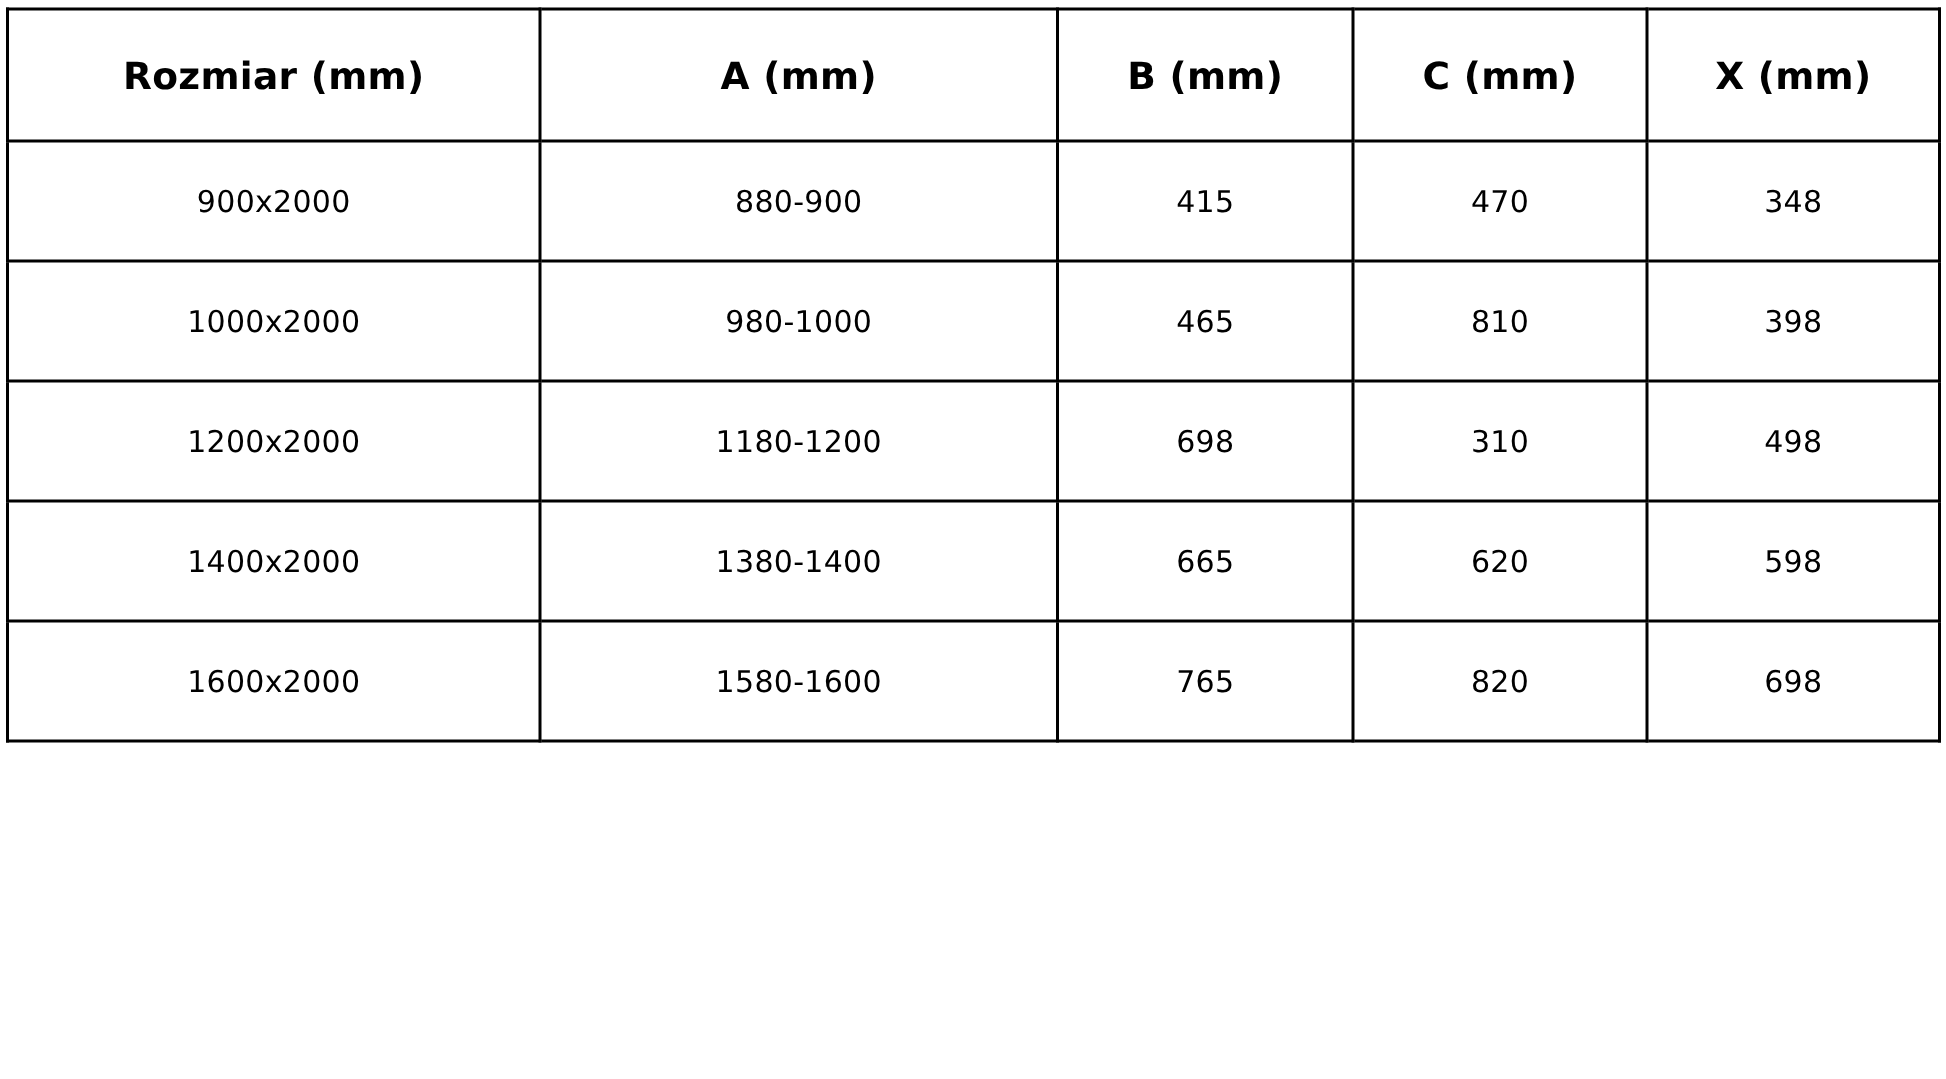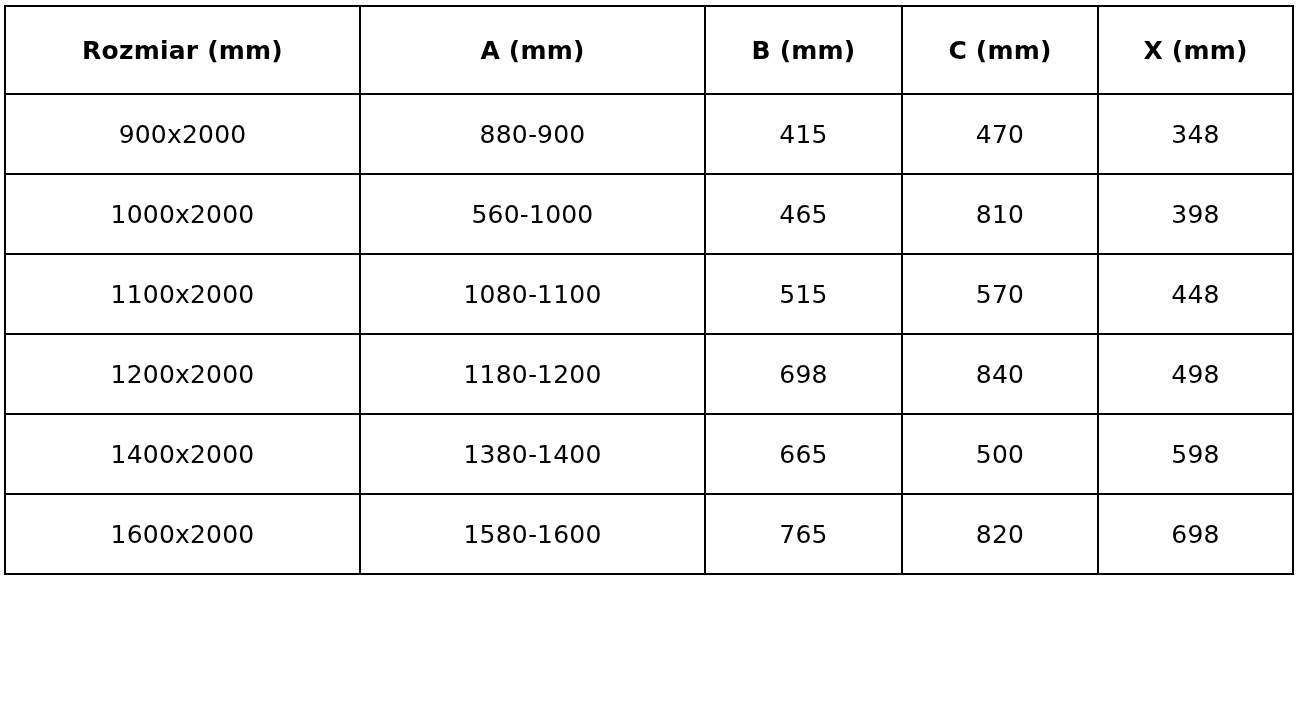--- a/index.html
+++ b/index.html
@@ -29,21 +29,21 @@
     margin-top: 5px;
     width: 1288px;
   }
   table.size-table td,
   table.size-table th {
     border: 2px solid #000000;
     text-align: center;
     vertical-align: middle;
     padding: 0;
     height: 78px;
-    font-size: 25px;
+    font-size: 20px;
     font-weight: normal;
     color: #000000;
     letter-spacing: 0.2px;
   }
   table.size-table thead th {
     font-weight: bold;
     font-size: 25px;
     height: 86px;
   }
   col.c-size  { width: 355px; }
@@ -76,44 +76,37 @@
     <tbody>
       <tr>
         <td>900x2000</td>
         <td>880-900</td>
         <td>415</td>
         <td>470</td>
         <td>348</td>
       </tr>
       <tr>
         <td>1000x2000</td>
-        <td>560-1000</td>
+        <td>980-1000</td>
         <td>465</td>
         <td>810</td>
         <td>398</td>
       </tr>
       <tr>
-        <td>1100x2000</td>
-        <td>1080-1100</td>
-        <td>515</td>
-        <td>570</td>
-        <td>448</td>
-      </tr>
-      <tr>
         <td>1200x2000</td>
         <td>1180-1200</td>
         <td>698</td>
-        <td>840</td>
+        <td>310</td>
         <td>498</td>
       </tr>
       <tr>
         <td>1400x2000</td>
         <td>1380-1400</td>
         <td>665</td>
-        <td>500</td>
+        <td>620</td>
         <td>598</td>
       </tr>
       <tr>
         <td>1600x2000</td>
         <td>1580-1600</td>
         <td>765</td>
         <td>820</td>
         <td>698</td>
       </tr>
     </tbody>

